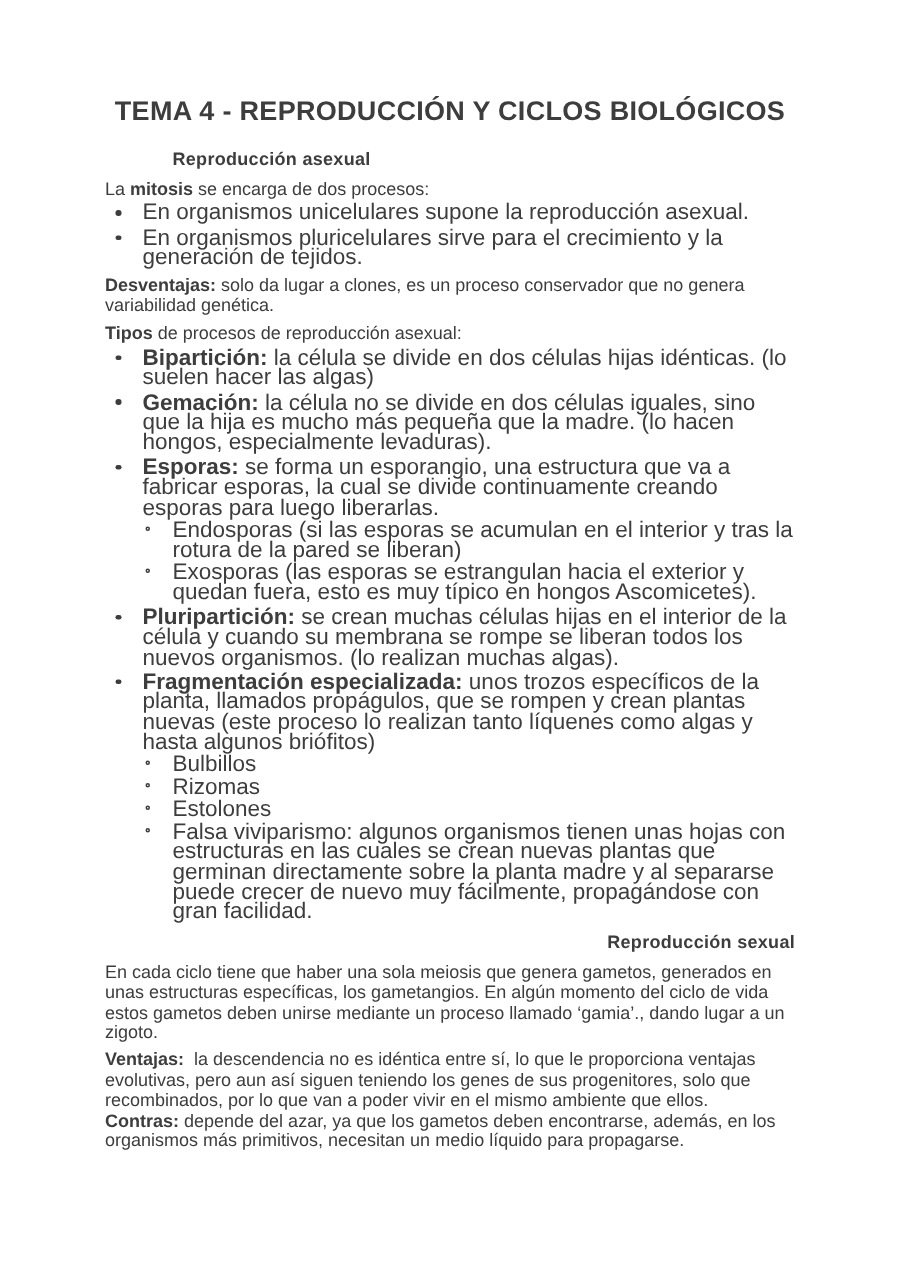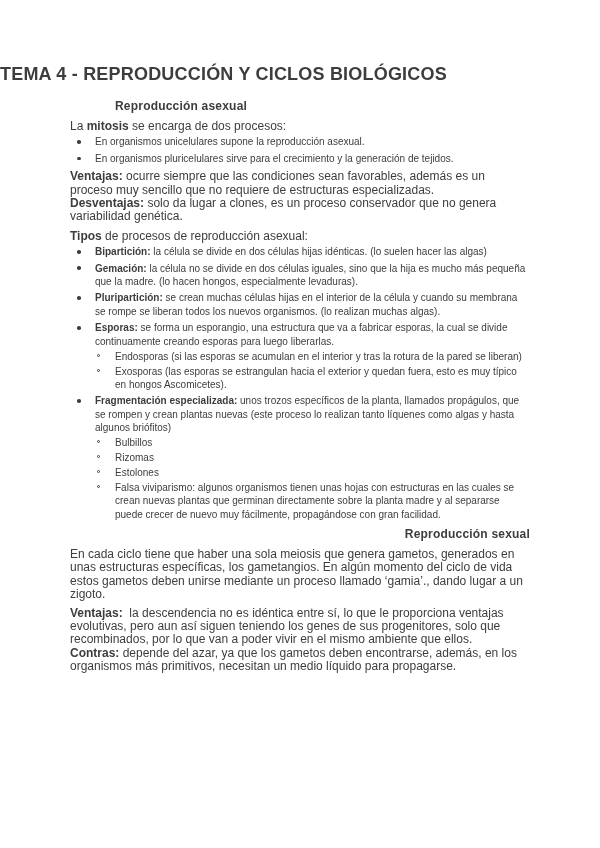--- a/index.html
+++ b/index.html
@@ -9,20 +9,21 @@
     width: 600px;
     height: 848px;
     background: #ffffff;
     font-family: "Liberation Sans", "DejaVu Sans", sans-serif;
     color: #3d3d3d;
     overflow: hidden;
   }
   .title {
     margin: 0;
     padding-top: 62px;
+    text-align: center;
     font-size: 18px;
     font-weight: 700;
     letter-spacing: 0.2px;
     line-height: 24px;
     color: #3d3d3d;
   }
   .content { padding: 0 70px; }
   .h2 {
     margin: 11px 0 0 45px;
     font-size: 12px;
@@ -36,21 +37,21 @@
     font-size: 12px;
     line-height: 13.4px;
     white-space: pre-wrap;
   }
   .pblock { margin: 5px 0 0; }
   .pblock .para { margin: 0; }
   ul.l1 {
     list-style: none;
     margin: 2px 0 2px;
     padding: 0;
-    font-size: 10px;
+    font-size: 15px;
     line-height: 13.4px;
   }
   ul.l1 > li { position: relative; padding-left: 25px; margin-top: 3px; }
   ul.l1 > li:first-child { margin-top: 2px; }
   .mk1 {
     position: absolute; left: 7px; top: 4.8px;
     width: 3.6px; height: 3.6px; border-radius: 50%;
     background: #3d3d3d;
   }
   ul.l2 { list-style: none; margin: 1.5px 0 0; padding: 0; }
@@ -75,39 +76,38 @@
     <h2 class="h2">Reproducción asexual</h2>
 
     <p class="para"><span>La </span><span class="b">mitosis</span><span> se encarga de dos procesos:</span></p>
 
     <ul class="l1">
       <li><span class="mk1"></span><span class="txt">En organismos unicelulares supone la reproducción asexual.</span></li>
       <li><span class="mk1"></span><span class="txt">En organismos pluricelulares sirve para el crecimiento y la generación de tejidos.</span></li>
     </ul>
 
     <div class="pblock">
-      <p class="para"><span class="b">Ventajas:</span><span> ocurre siempre que las condiciones sean favorables, además es un proceso muy sencillo que no requiere de estructuras especializadas.</span></p>
       <p class="para"><span class="b">Desventajas:</span><span> solo da lugar a clones, es un proceso conservador que no genera variabilidad genética.</span></p>
     </div>
 
     <p class="para" style="margin-top:6px"><span class="b">Tipos</span><span> de procesos de reproducción asexual:</span></p>
 
     <ul class="l1">
       <li><span class="mk1"></span><span class="txt"><span class="b">Bipartición:</span><span> la célula se divide en dos células hijas idénticas. (lo suelen hacer las algas)</span></span></li>
 
       <li><span class="mk1"></span><span class="txt"><span class="b">Gemación:</span><span> la célula no se divide en dos células iguales, sino que la hija es mucho más pequeña que la madre. (lo hacen hongos, especialmente levaduras).</span></span></li>
 
-      <li><span class="mk1"></span><span class="txt"><span class="b">Pluripartición:</span><span> se crean muchas células hijas en el interior de la célula y cuando su membrana se rompe se liberan todos los nuevos organismos. (lo realizan muchas algas).</span></span></li>
-
       <li><span class="mk1"></span><span class="txt"><span class="b">Esporas:</span><span> se forma un esporangio, una estructura que va a fabricar esporas, la cual se divide continuamente creando esporas para luego liberarlas.</span></span>
         <ul class="l2">
           <li><span class="mk2"></span><span class="txt">Endosporas (si las esporas se acumulan en el interior y tras la rotura de la pared se liberan)</span></li>
           <li><span class="mk2"></span><span class="txt">Exosporas (las esporas se estrangulan hacia el exterior y quedan fuera, esto es muy típico en hongos Ascomicetes).</span></li>
         </ul>
       </li>
+
+      <li><span class="mk1"></span><span class="txt"><span class="b">Pluripartición:</span><span> se crean muchas células hijas en el interior de la célula y cuando su membrana se rompe se liberan todos los nuevos organismos. (lo realizan muchas algas).</span></span></li>
 
 
       <li><span class="mk1"></span><span class="txt"><span class="b">Fragmentación especializada:</span><span> unos trozos específicos de la planta, llamados propágulos, que se rompen y crean plantas nuevas (este proceso lo realizan tanto líquenes como algas y hasta algunos briófitos)</span></span>
         <ul class="l2">
           <li><span class="mk2"></span><span class="txt">Bulbillos</span></li>
           <li><span class="mk2"></span><span class="txt">Rizomas</span></li>
           <li><span class="mk2"></span><span class="txt">Estolones</span></li>
           <li><span class="mk2"></span><span class="txt">Falsa viviparismo: algunos organismos tienen unas hojas con estructuras en las cuales se crean nuevas plantas que germinan directamente sobre la planta madre y al separarse puede crecer de nuevo muy fácilmente, propagándose con gran facilidad.</span></li>
         </ul>
       </li>

